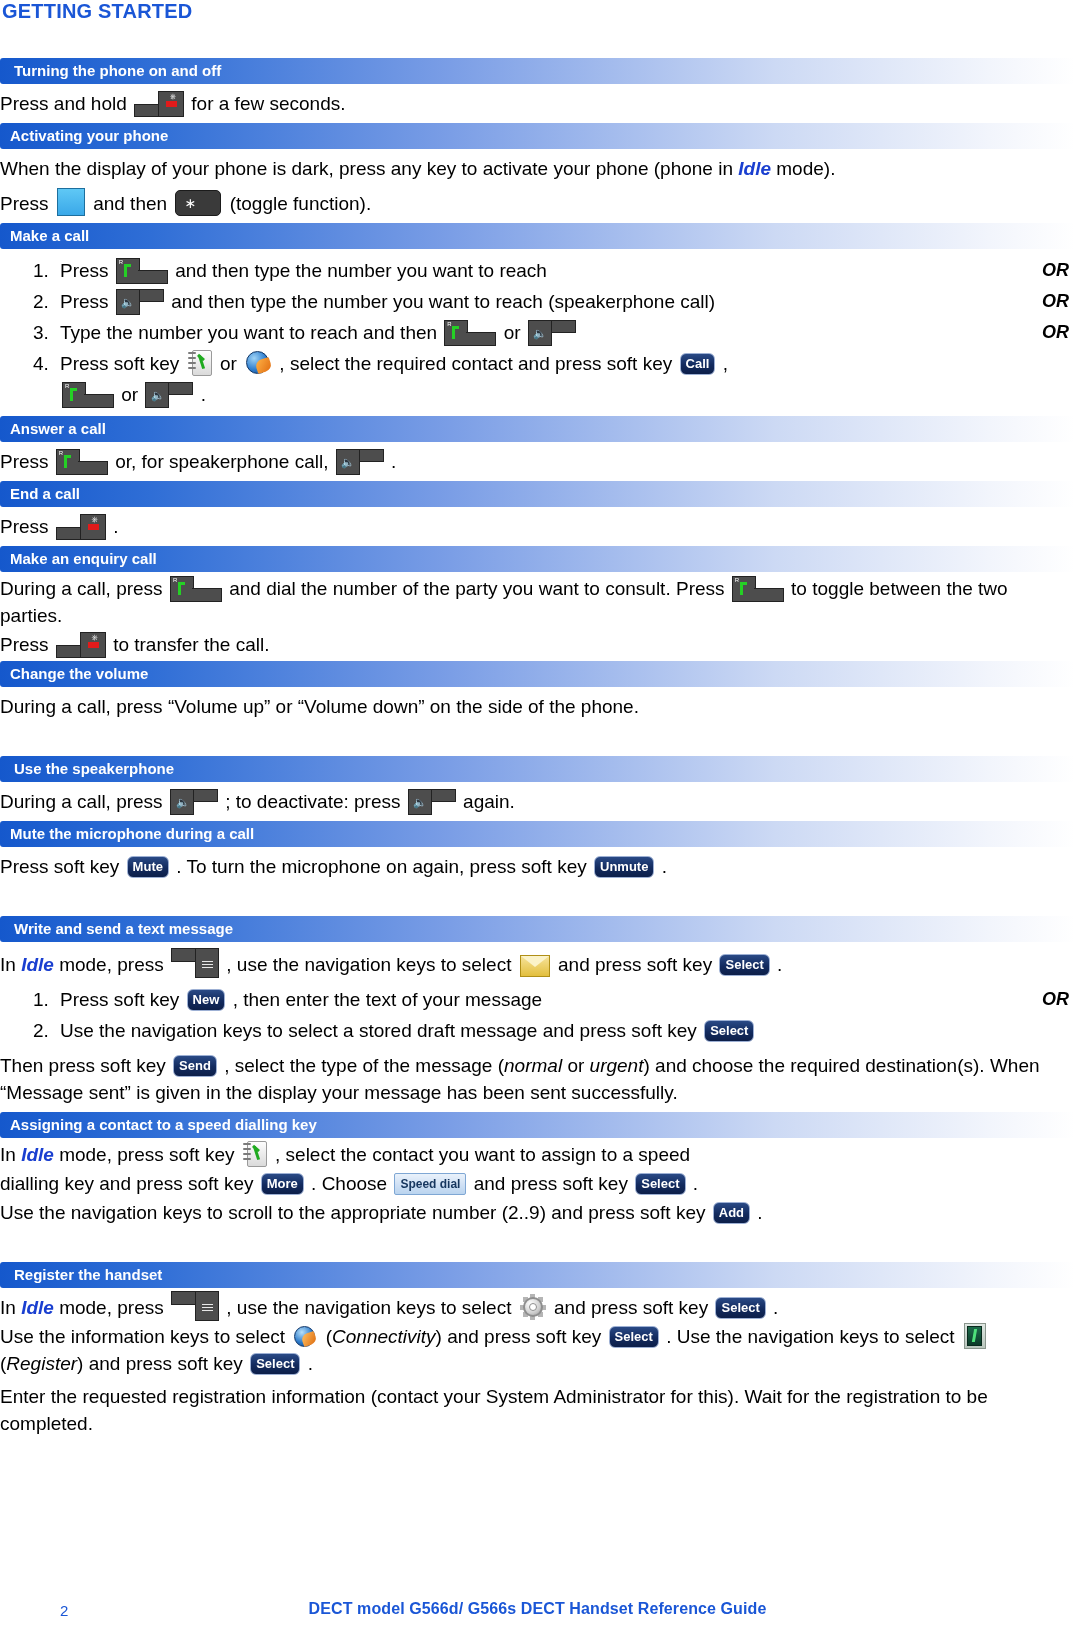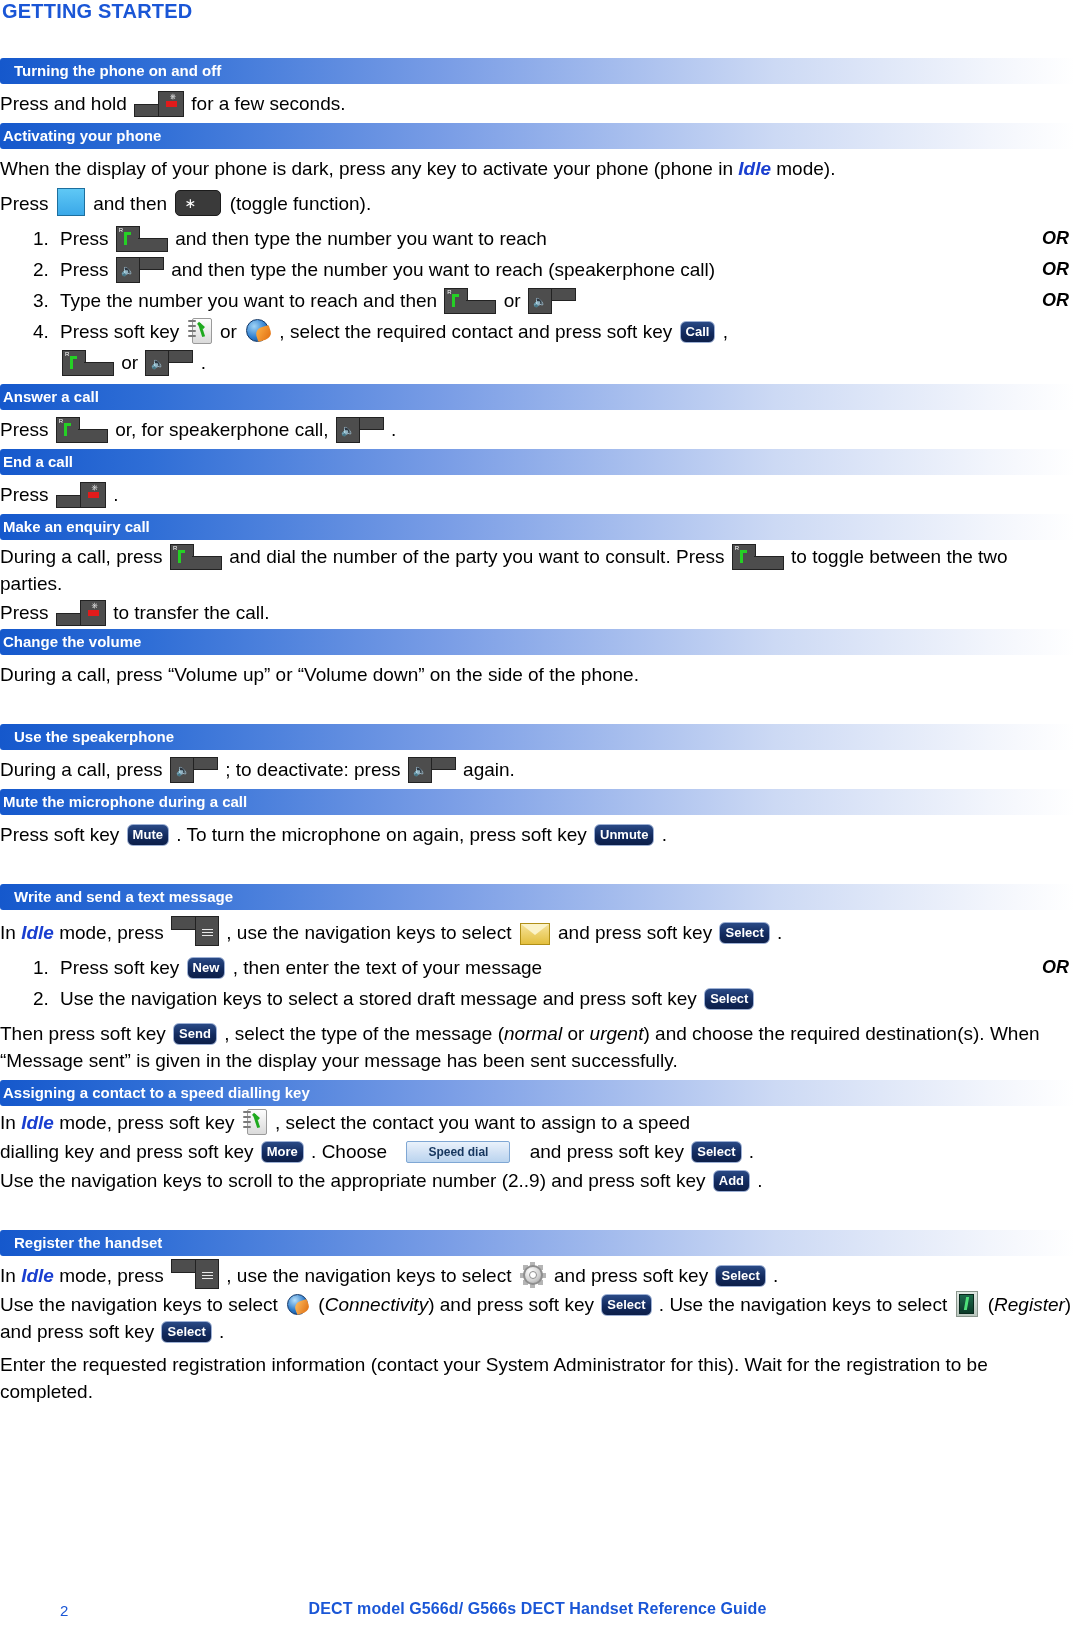--- a/index.html
+++ b/index.html
@@ -35,21 +35,21 @@
 
   
   .section-bar {
     height: 26px;
     line-height: 26px;
     background: linear-gradient(to right, #1558cc 0%, #2f6ed6 14%, #7b9ee6 42%, #ccd9f4 72%, #f2f5fc 92%, #ffffff 100%);
     border-radius: 3px;
     color: #ffffff;
     font-size: 15px;
     font-weight: bold;
-    padding-left: 3px;
+    padding-left: 10px;
     box-sizing: border-box;
     margin: 3px 0 3px 0;
     white-space: nowrap;
     overflow: hidden;
   }
   .section-bar.indent { padding-left: 14px; margin-top: 36px; }
 
   
   p.body {
     font-size: 19px;
@@ -247,25 +247,25 @@
     white-space: nowrap;
   }
   
   .menukey {
     display: inline-block;
     background: linear-gradient(to bottom, #eaf2fb 0%, #cfe0f4 55%, #bad4ef 100%);
     color: #16365e;
     font-size: 12px;
     font-weight: bold;
     line-height: 18px;
-    padding: 1px 21px;
+    padding: 1px 5px;
     border: 1px solid #7fa7d4;
     border-radius: 2px;
     vertical-align: 2px;
-    margin: 0 14px;
+    margin: 0 2px;
     white-space: nowrap;
   }
 
   
   .pict {
     display: inline-block;
     position: relative;
     vertical-align: -6px;
     margin: 0 3px;
   }
@@ -440,20 +440,21 @@
   </p>
 
   <p class="body">
     <span>Press</span>
     <span class="key-blue"></span>
     <span>and then</span>
     <span class="key-star"></span>
     <span>(toggle function).</span>
   </p>
 
+  <div class="section-bar">Make a call</div>
   <ol class="steps">
     <li>
       <span class="or">OR</span>
       <span>Press</span>
       <span class="keyglyph key-call">
         <span class="blk"></span><span class="foot"></span><span class="rlbl">R</span><span class="hs"></span>
       </span>
       <span>and then type the number you want to reach</span>
     </li>
     <li>
@@ -659,21 +660,21 @@
     <span class="pict pic-gear">
       <span class="t t1"></span><span class="t t2"></span><span class="t t3"></span><span class="t t4"></span>
       <span class="t t5"></span><span class="t t6"></span><span class="t t7"></span><span class="t t8"></span>
       <span class="g"></span><span class="hole"></span>
     </span>
     <span>and press soft key</span>
     <span class="softkey">Select</span>
     <span>.</span>
   </p>
   <p class="body tight">
-    <span>Use the navigation keys to select</span>
+    <span>Use the information keys to select</span>
     <span class="pict pic-conn">
       <span class="ball"></span><span class="swoosh"></span>
     </span>
     <span>(</span><i class="em">Connectivity</i><span>) and press soft key</span>
     <span class="softkey">Select</span>
     <span>. Use the</span>
     <span>navigation keys to select</span>
     <span class="pict pic-register">
       <span class="frame"></span><span class="inner"></span><span class="wave"></span>
     </span>

